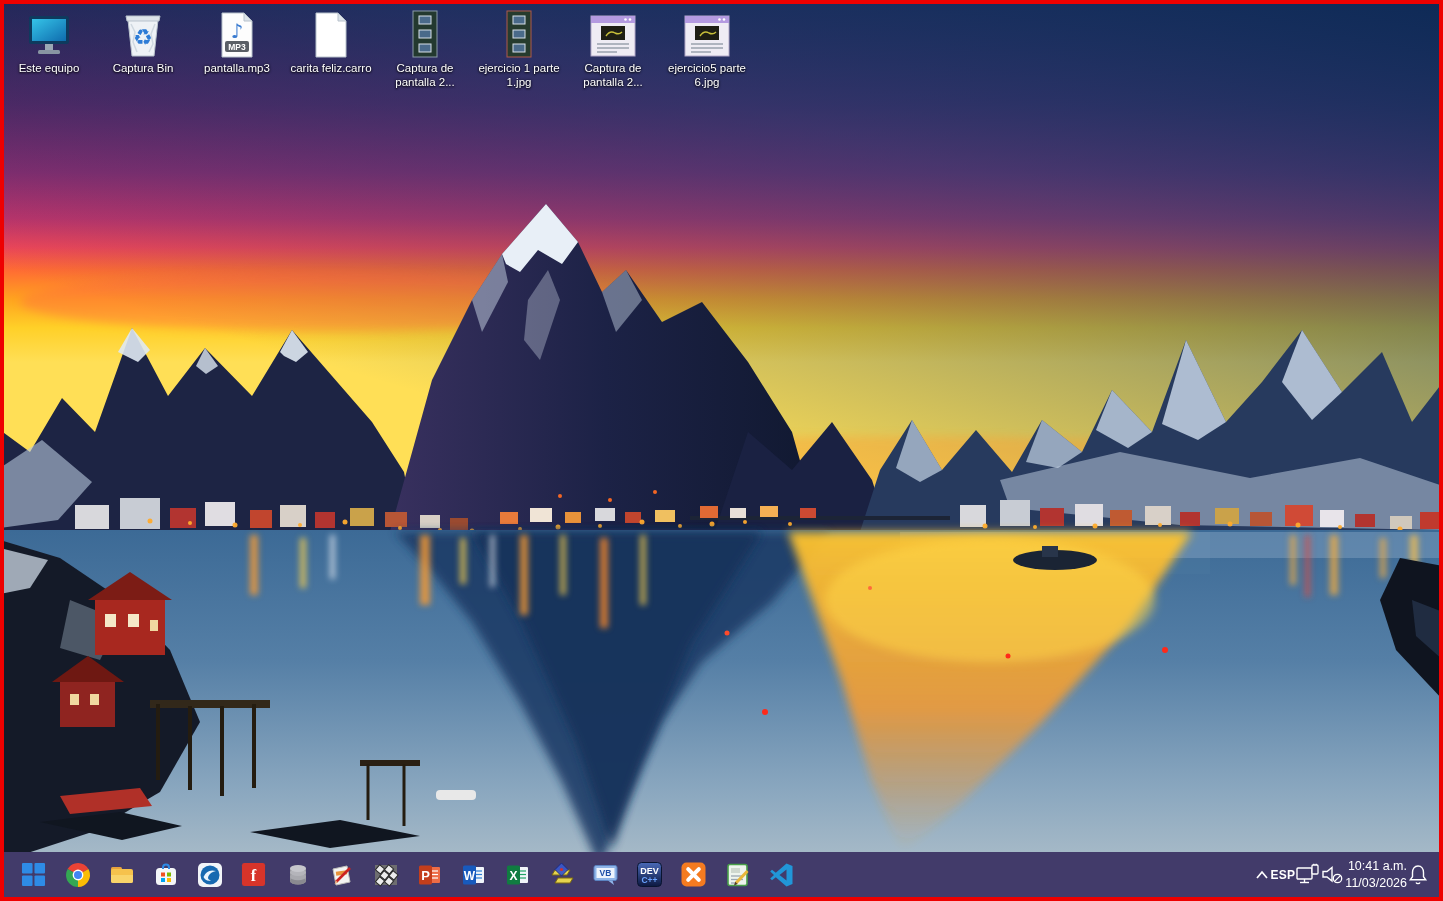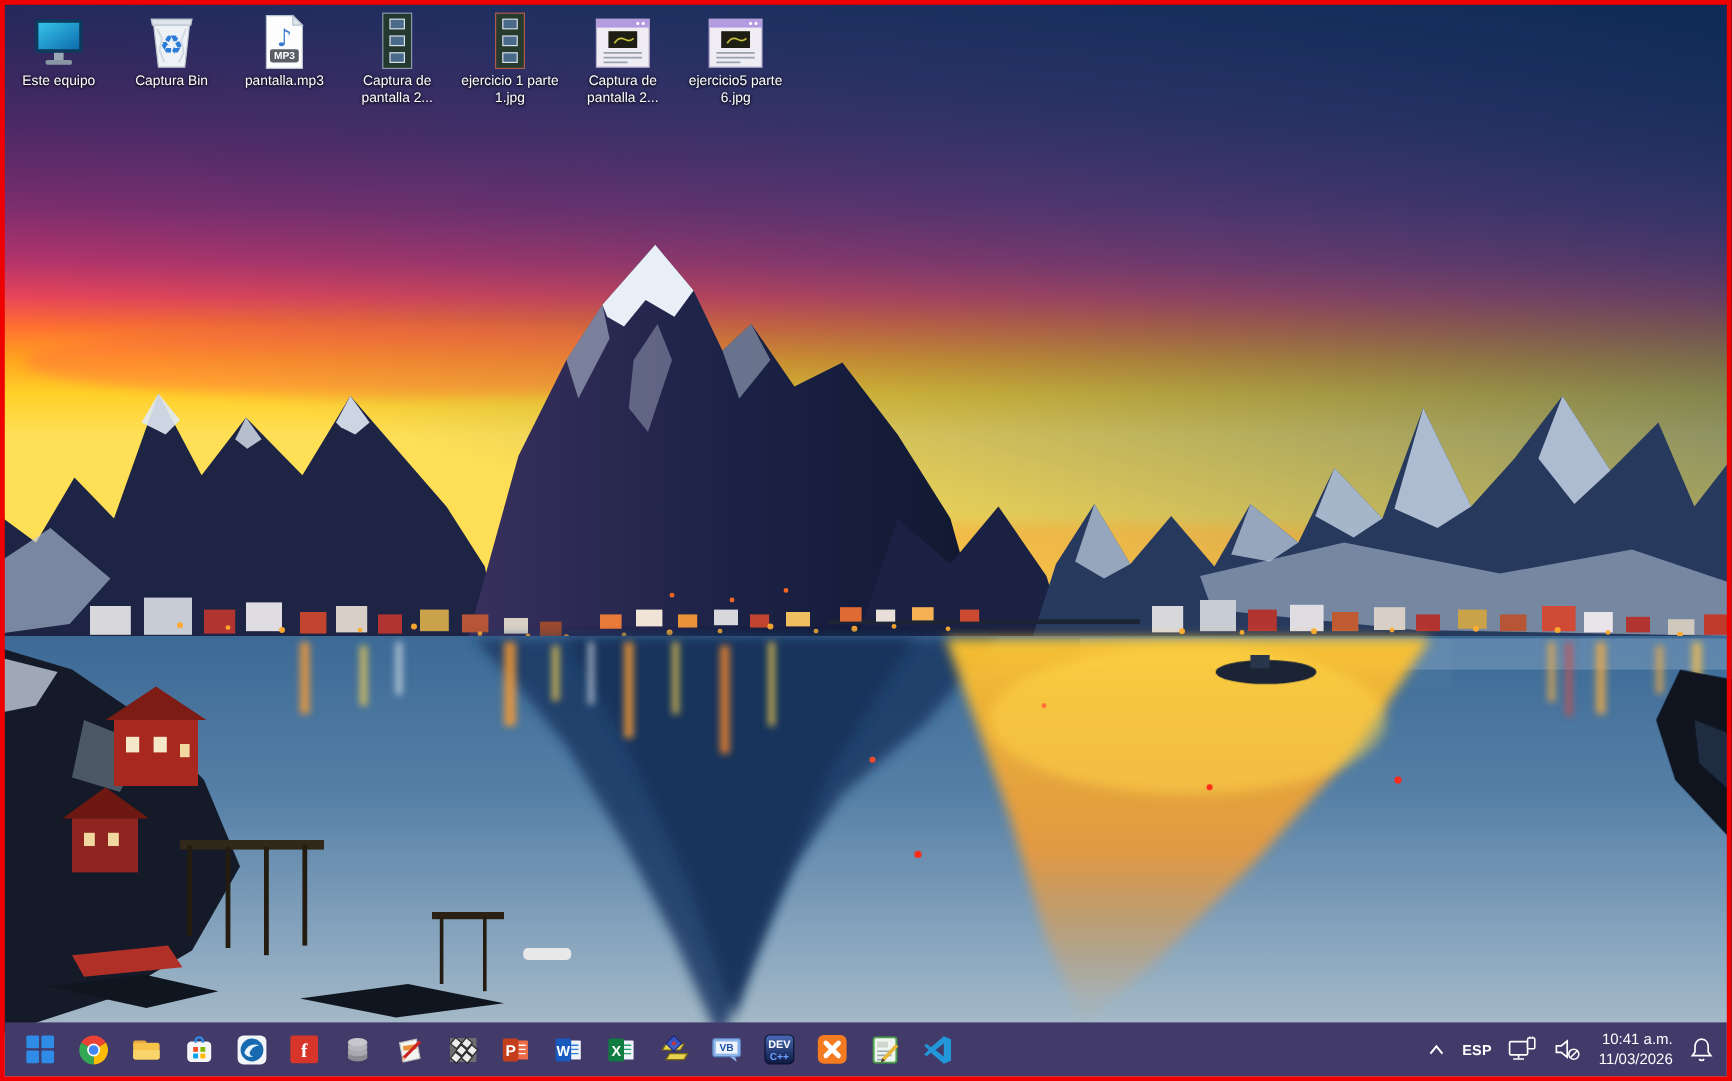--- a/index.html
+++ b/index.html
@@ -17,21 +17,21 @@
               line-height:1.22;text-shadow:0 1px 2px rgba(0,0,0,.9),0 0 3px rgba(0,0,0,.7);
               word-wrap:break-word;}
 
   
   .taskbar{position:absolute;left:4px;right:4px;bottom:4px;height:45px;
            background:#423b6a;display:flex;align-items:center;z-index:10;}
   .tb-left{display:flex;align-items:center;gap:17px;margin-left:16px;}
   .tb-btn{width:27px;height:27px;padding:0;border:none;background:transparent;cursor:pointer;
           display:flex;align-items:center;justify-content:center;}
   .tb-btn svg{display:block;}
-  .tray{margin-left:auto;display:flex;align-items:center;gap:13px;padding-right:10px;color:#fff;}
+  .tray{margin-left:auto;display:flex;align-items:center;padding-right:10px;color:#fff;}
   .tray .lang{font-size:12px;font-weight:700;letter-spacing:.3px;cursor:pointer;}
   .tray .clock{font-size:12.5px;line-height:1.35;text-align:right;cursor:pointer;white-space:nowrap;}
   .tray .ticon{display:flex;align-items:center;justify-content:center;cursor:pointer;}
 
   
   .red-frame{position:absolute;inset:0;border:4px solid #ee0000;pointer-events:none;z-index:50;}
 </style>
 </head>
 <body>
 
@@ -283,20 +283,29 @@
           <path d="M26 1 l8 8 h-8 Z" fill="#dde4ea" stroke="#b8c2cc"></path>
           <text x="19" y="26" font-size="20" text-anchor="middle" fill="#3a7bd0" font-family="DejaVu Sans, sans-serif">♪</text>
           <rect x="7" y="29" width="24" height="11" rx="2" fill="#5a5f66"></rect>
           <text x="19" y="37.5" font-size="8.5" font-weight="bold" text-anchor="middle" fill="#fff" font-family="Liberation Sans, sans-serif">MP3</text>
         </svg>
       </div>
       <div class="lbl">pantalla.mp3</div>
     </div>
 
 
+    <div class="dicon">
+      <div class="art">
+        <svg width="38" height="46" viewBox="0 0 38 46">
+          <path d="M4 1 h22 l8 8 v36 h-30 Z" fill="#ffffff" stroke="#b8c2cc"></path>
+          <path d="M26 1 l8 8 h-8 Z" fill="#dde4ea" stroke="#b8c2cc"></path>
+        </svg>
+      </div>
+      <div class="lbl">carita feliz.carro</div>
+    </div>
 
     <div class="dicon">
       <div class="art">
         <svg width="30" height="48" viewBox="0 0 30 48">
           <rect x="3" y="1" width="24" height="46" fill="#23392f" stroke="#8a9aa8" stroke-width="1"></rect>
           <rect x="9" y="6" width="12" height="8" fill="#4a6a8a" stroke="#d8e0e8" stroke-width="1"></rect>
           <rect x="9" y="20" width="12" height="8" fill="#4a6a8a" stroke="#d8e0e8" stroke-width="1"></rect>
           <rect x="9" y="34" width="12" height="8" fill="#4a6a8a" stroke="#d8e0e8" stroke-width="1"></rect>
         </svg>
       </div>

